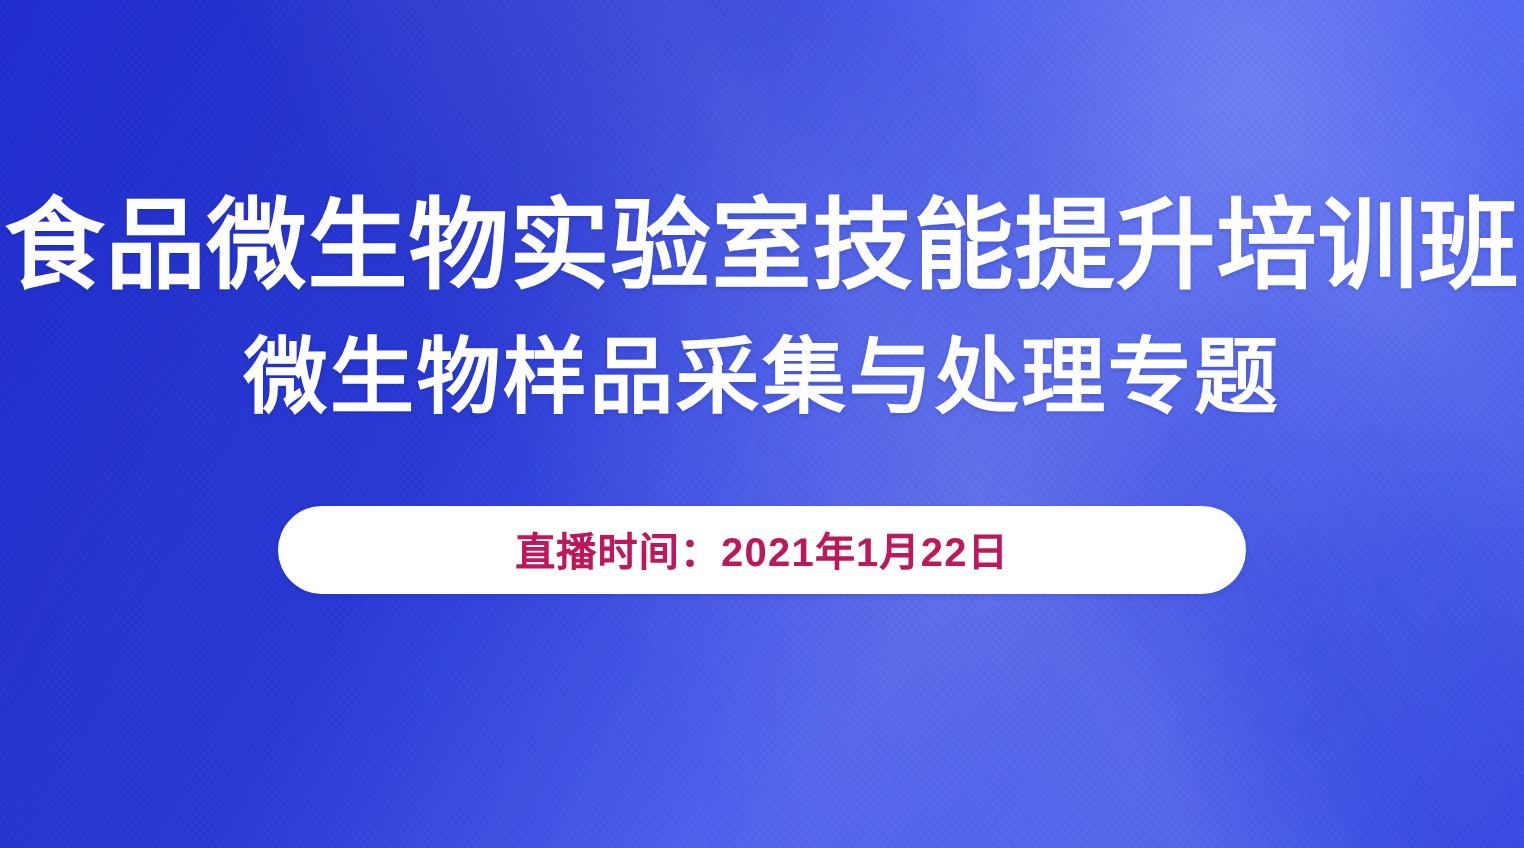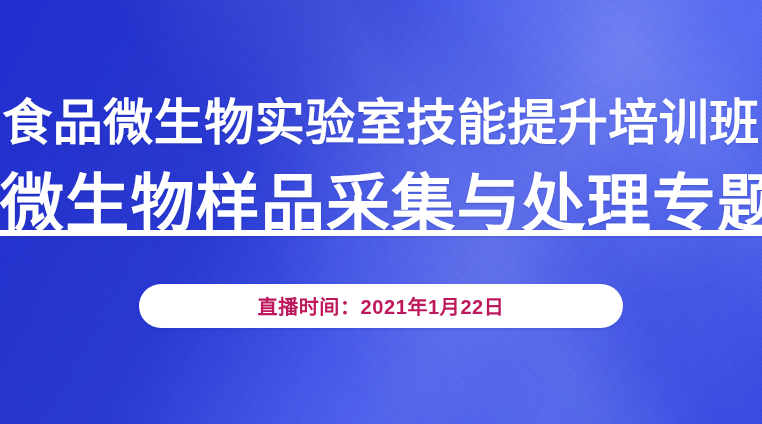--- a/index.html
+++ b/index.html
@@ -168,23 +168,22 @@
     color: #ffffff;
     font-size: 50px;
     line-height: 1.42;
     font-weight: 700;
     letter-spacing: 0.5px;
     text-shadow: 0 1px 2px rgba(20,30,130,0.22);
     white-space: nowrap;
   }
 
   .title-line-2 {
-    font-size: 64px;
+    font-size: 42px;
     letter-spacing: 1.2px;
-    text-decoration: underline;
   }
 
   
   .pill-wrap {
     margin-top: 34px;
     display: flex;
     justify-content: center;
     width: 100%;
   }
 

